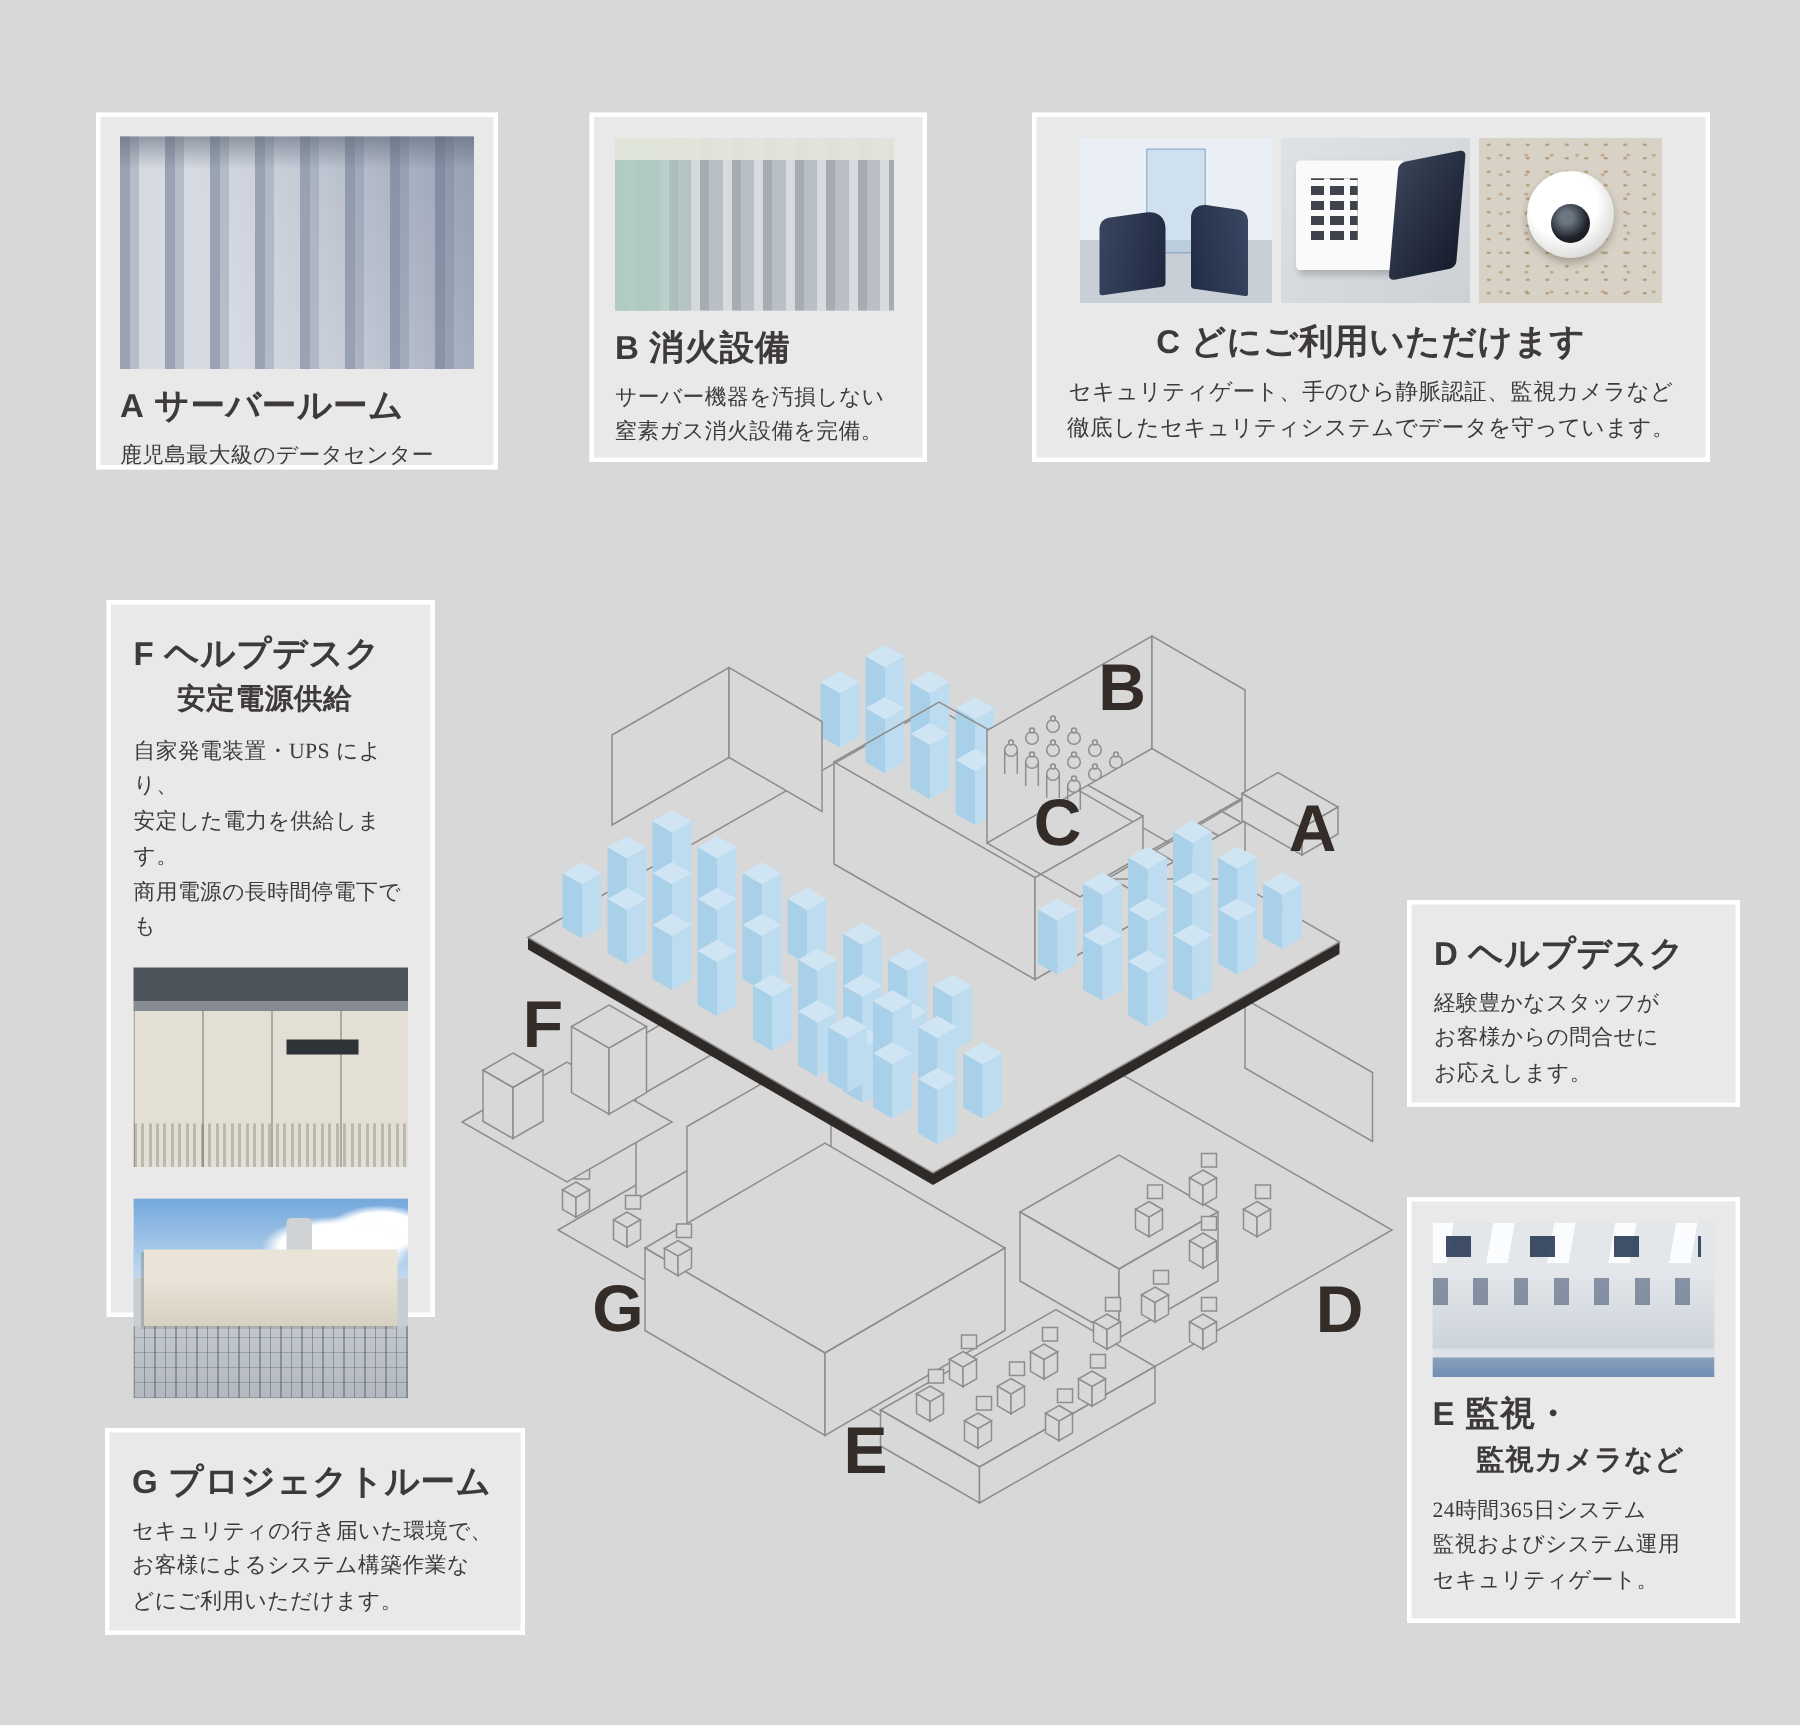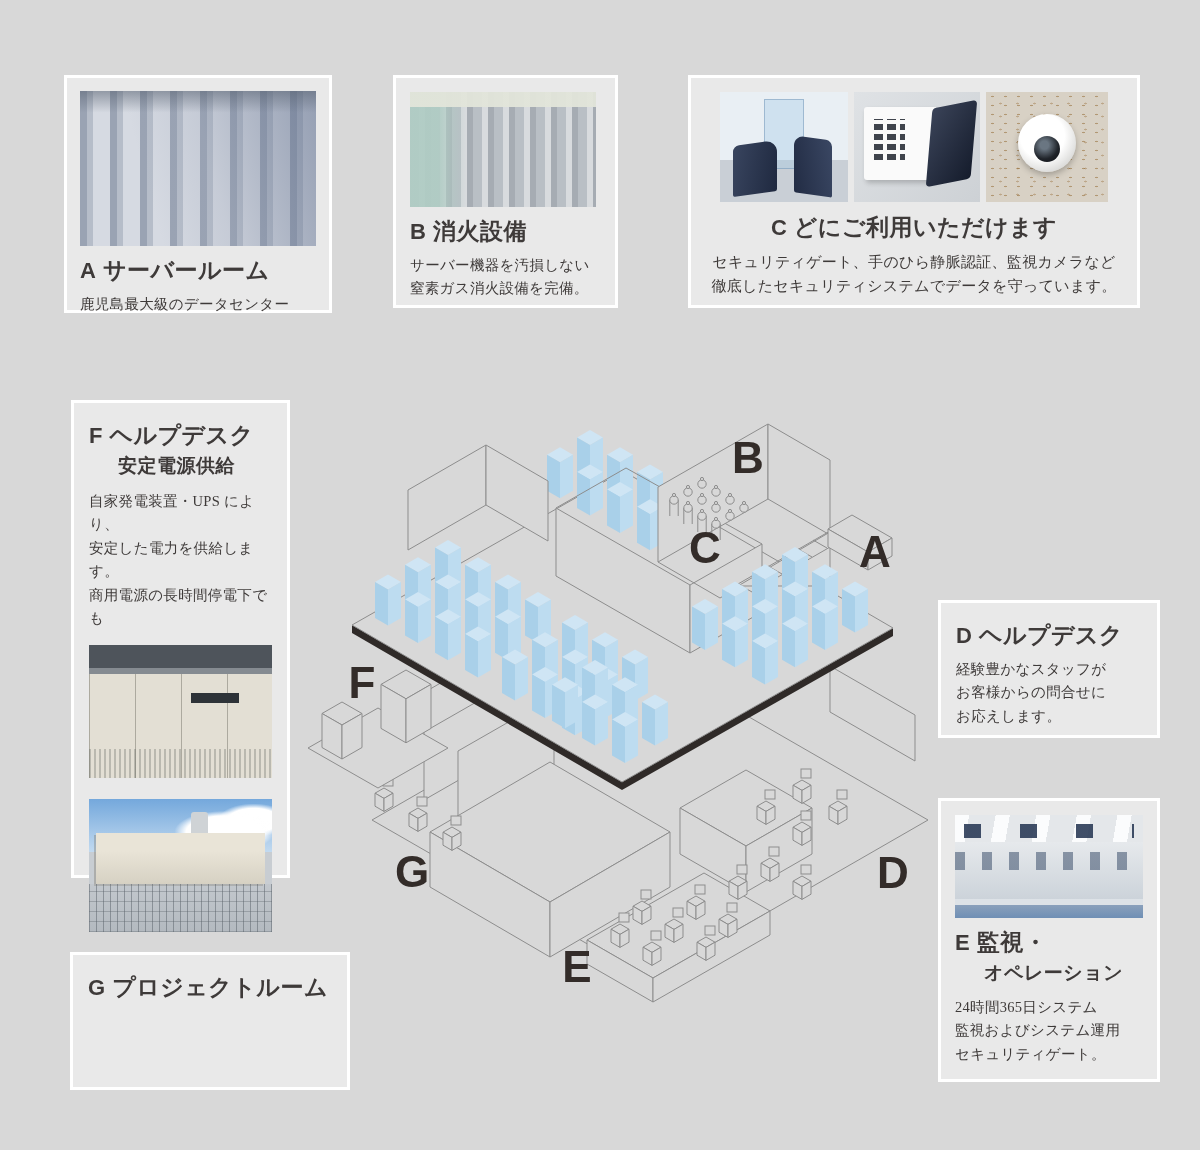--- a/index.html
+++ b/index.html
@@ -179,20 +179,25 @@
       <div class="gen-unit"></div>
       <div class="gen-fence"></div>
     </div>
   </div>
 
   <div class="card" id="card-g">
     <div class="card-title" style="margin-top:2px;">
       <span class="letter">G</span>
       <span class="title-text">プロジェクトルーム</span>
     </div>
+    <div class="card-body">
+      <div>セキュリティの行き届いた環境で、</div>
+      <div>お客様によるシステム構築作業な</div>
+      <div>どにご利用いただけます。</div>
+    </div>
   </div>
 
   <div class="card" id="card-d">
     <div class="card-title" style="margin-top:2px;">
       <span class="letter">D</span>
       <span class="title-text">ヘルプデスク</span>
     </div>
     <div class="card-body">
       <div>経験豊かなスタッフが</div>
       <div>お客様からの問合せに</div>
@@ -205,21 +210,21 @@
       <div class="ops-ceiling"></div>
       <div class="ops-screens"></div>
       <div class="ops-area"></div>
       <div class="ops-monitors"></div>
       <div class="ops-floor"></div>
     </div>
     <div class="card-title">
       <span class="letter">E</span>
       <span class="title-text">監視・</span>
     </div>
-    <div class="title-line2">オペレーション</div>
+    <div class="title-line2">監視カメラなど</div>
     <div class="card-body" style="margin-top:10px;">
       <div>24時間365日システム</div>
       <div>監視およびシステム運用</div>
       <div>セキュリティゲート。</div>
     </div>
   </div>
 
   <svg id="iso" viewBox="0 0 660 610">
 
     <g id="lower-floor">

